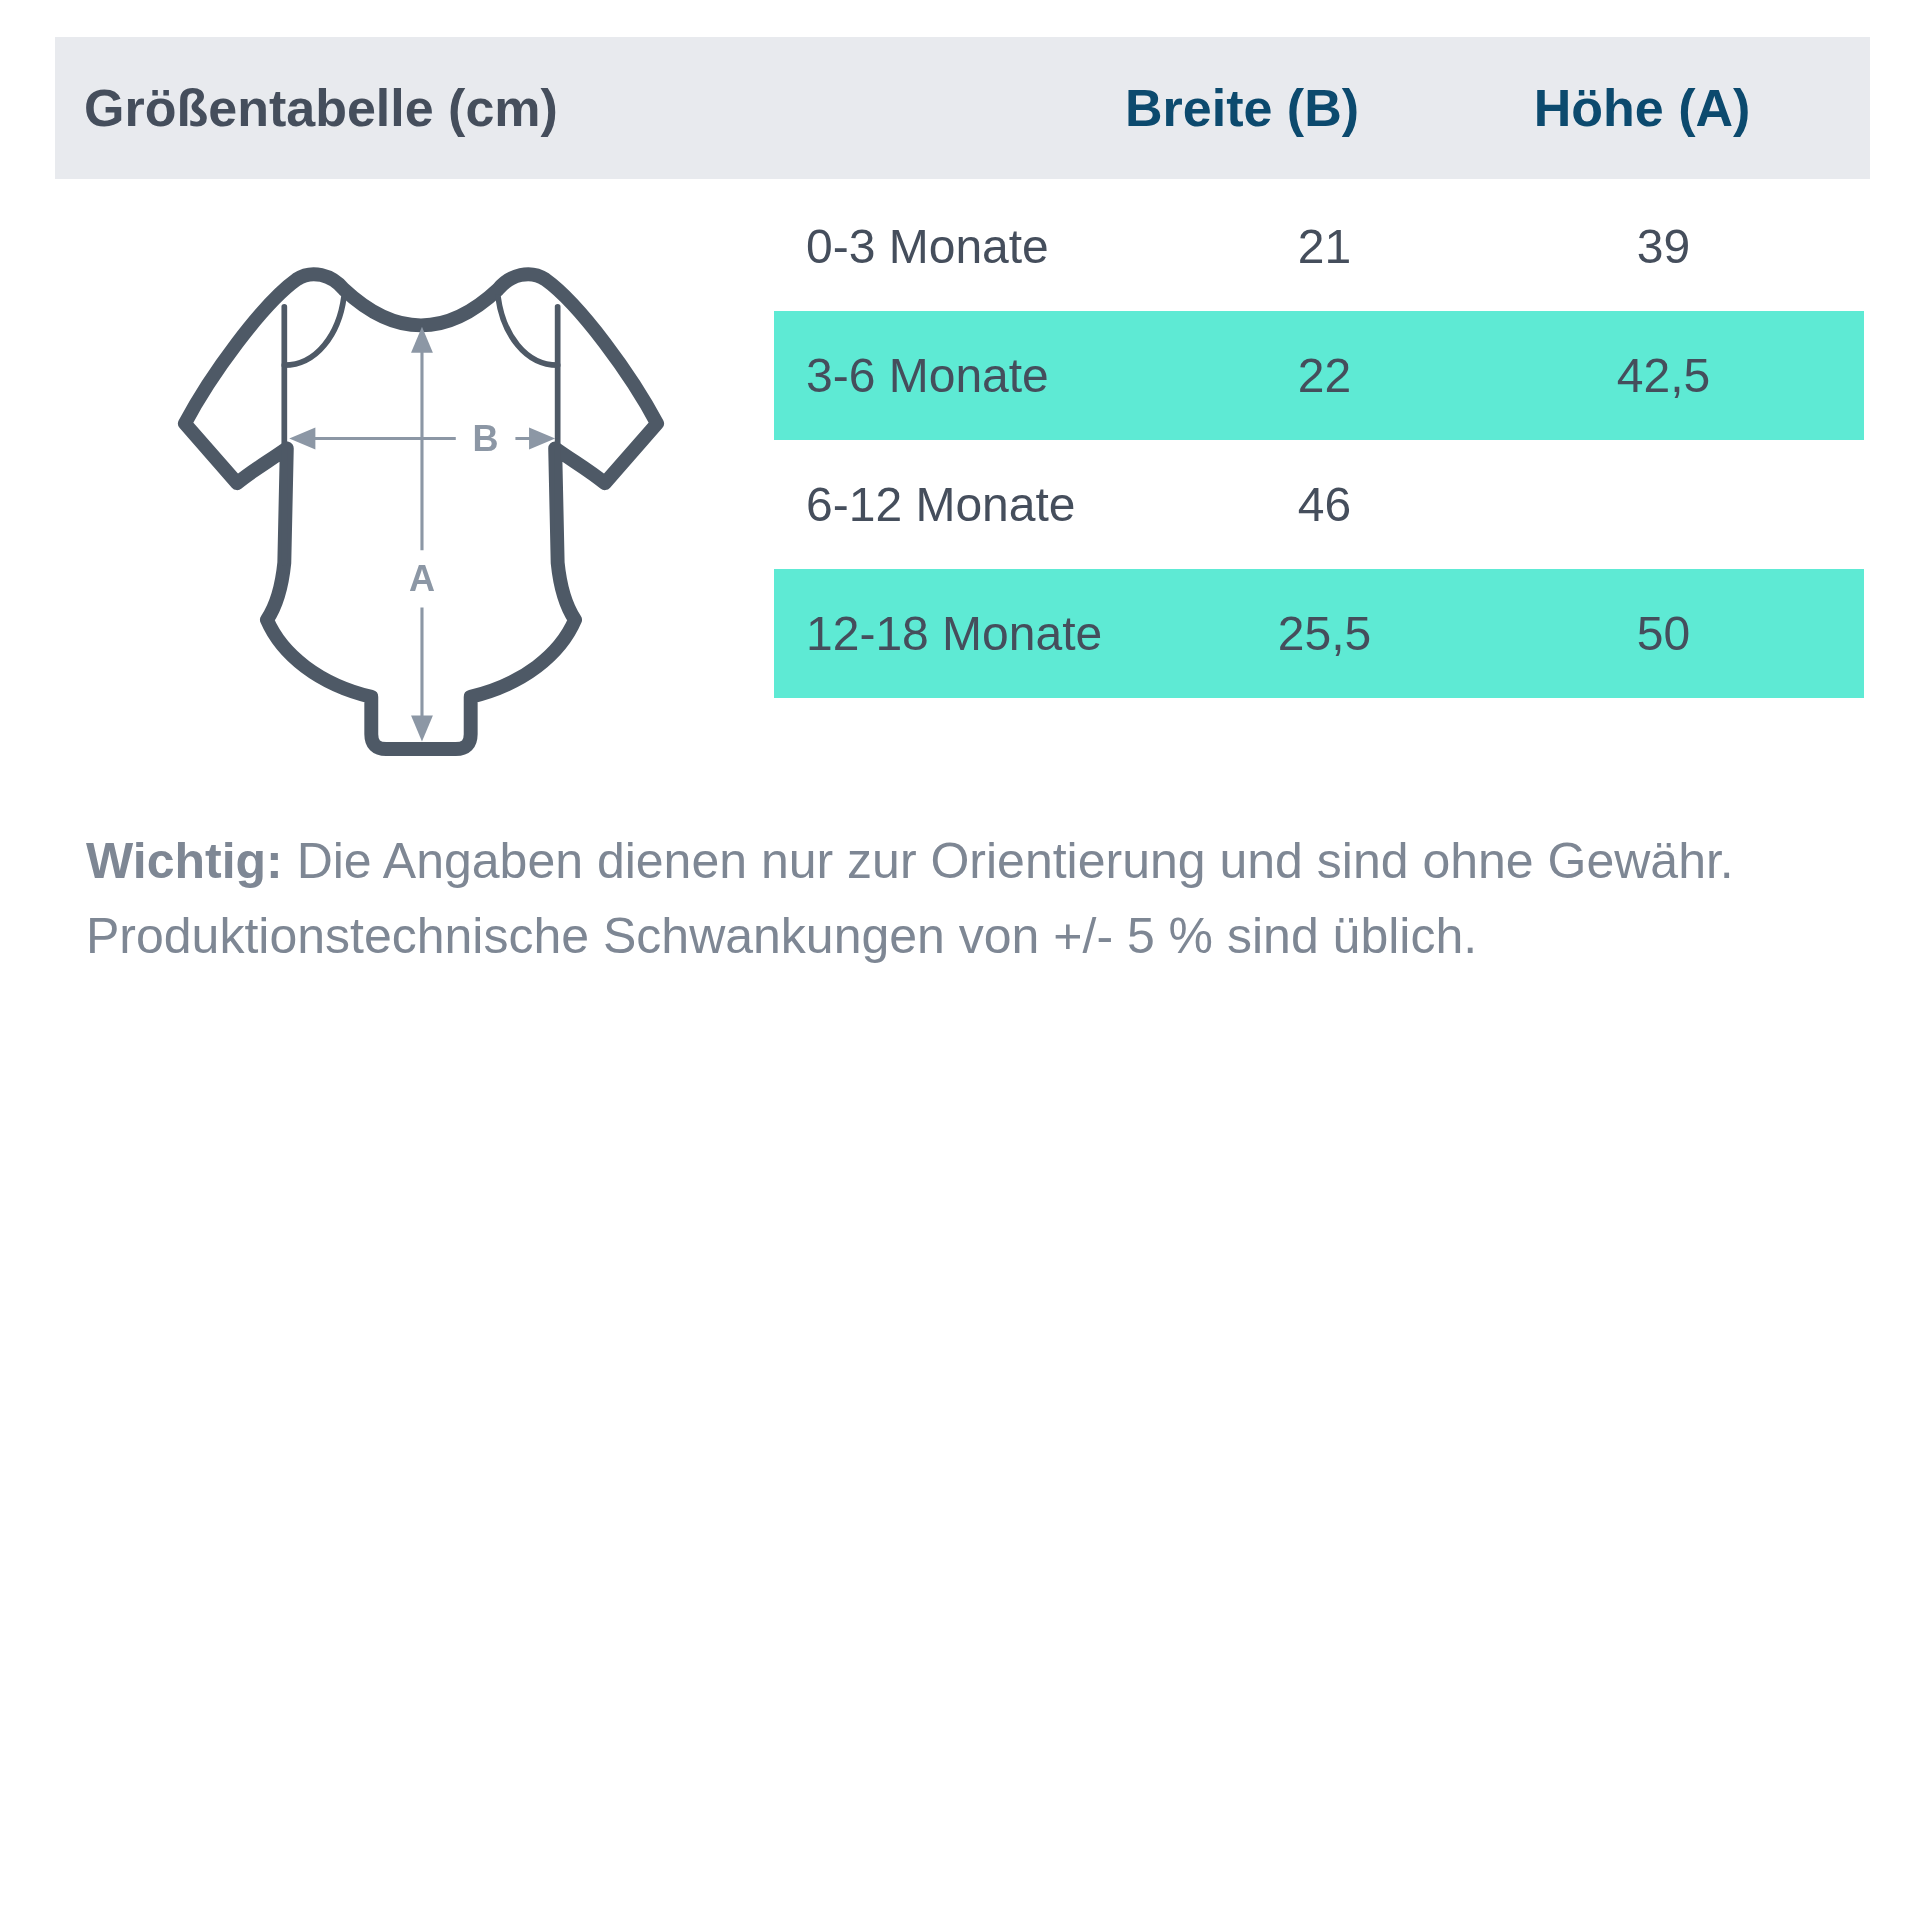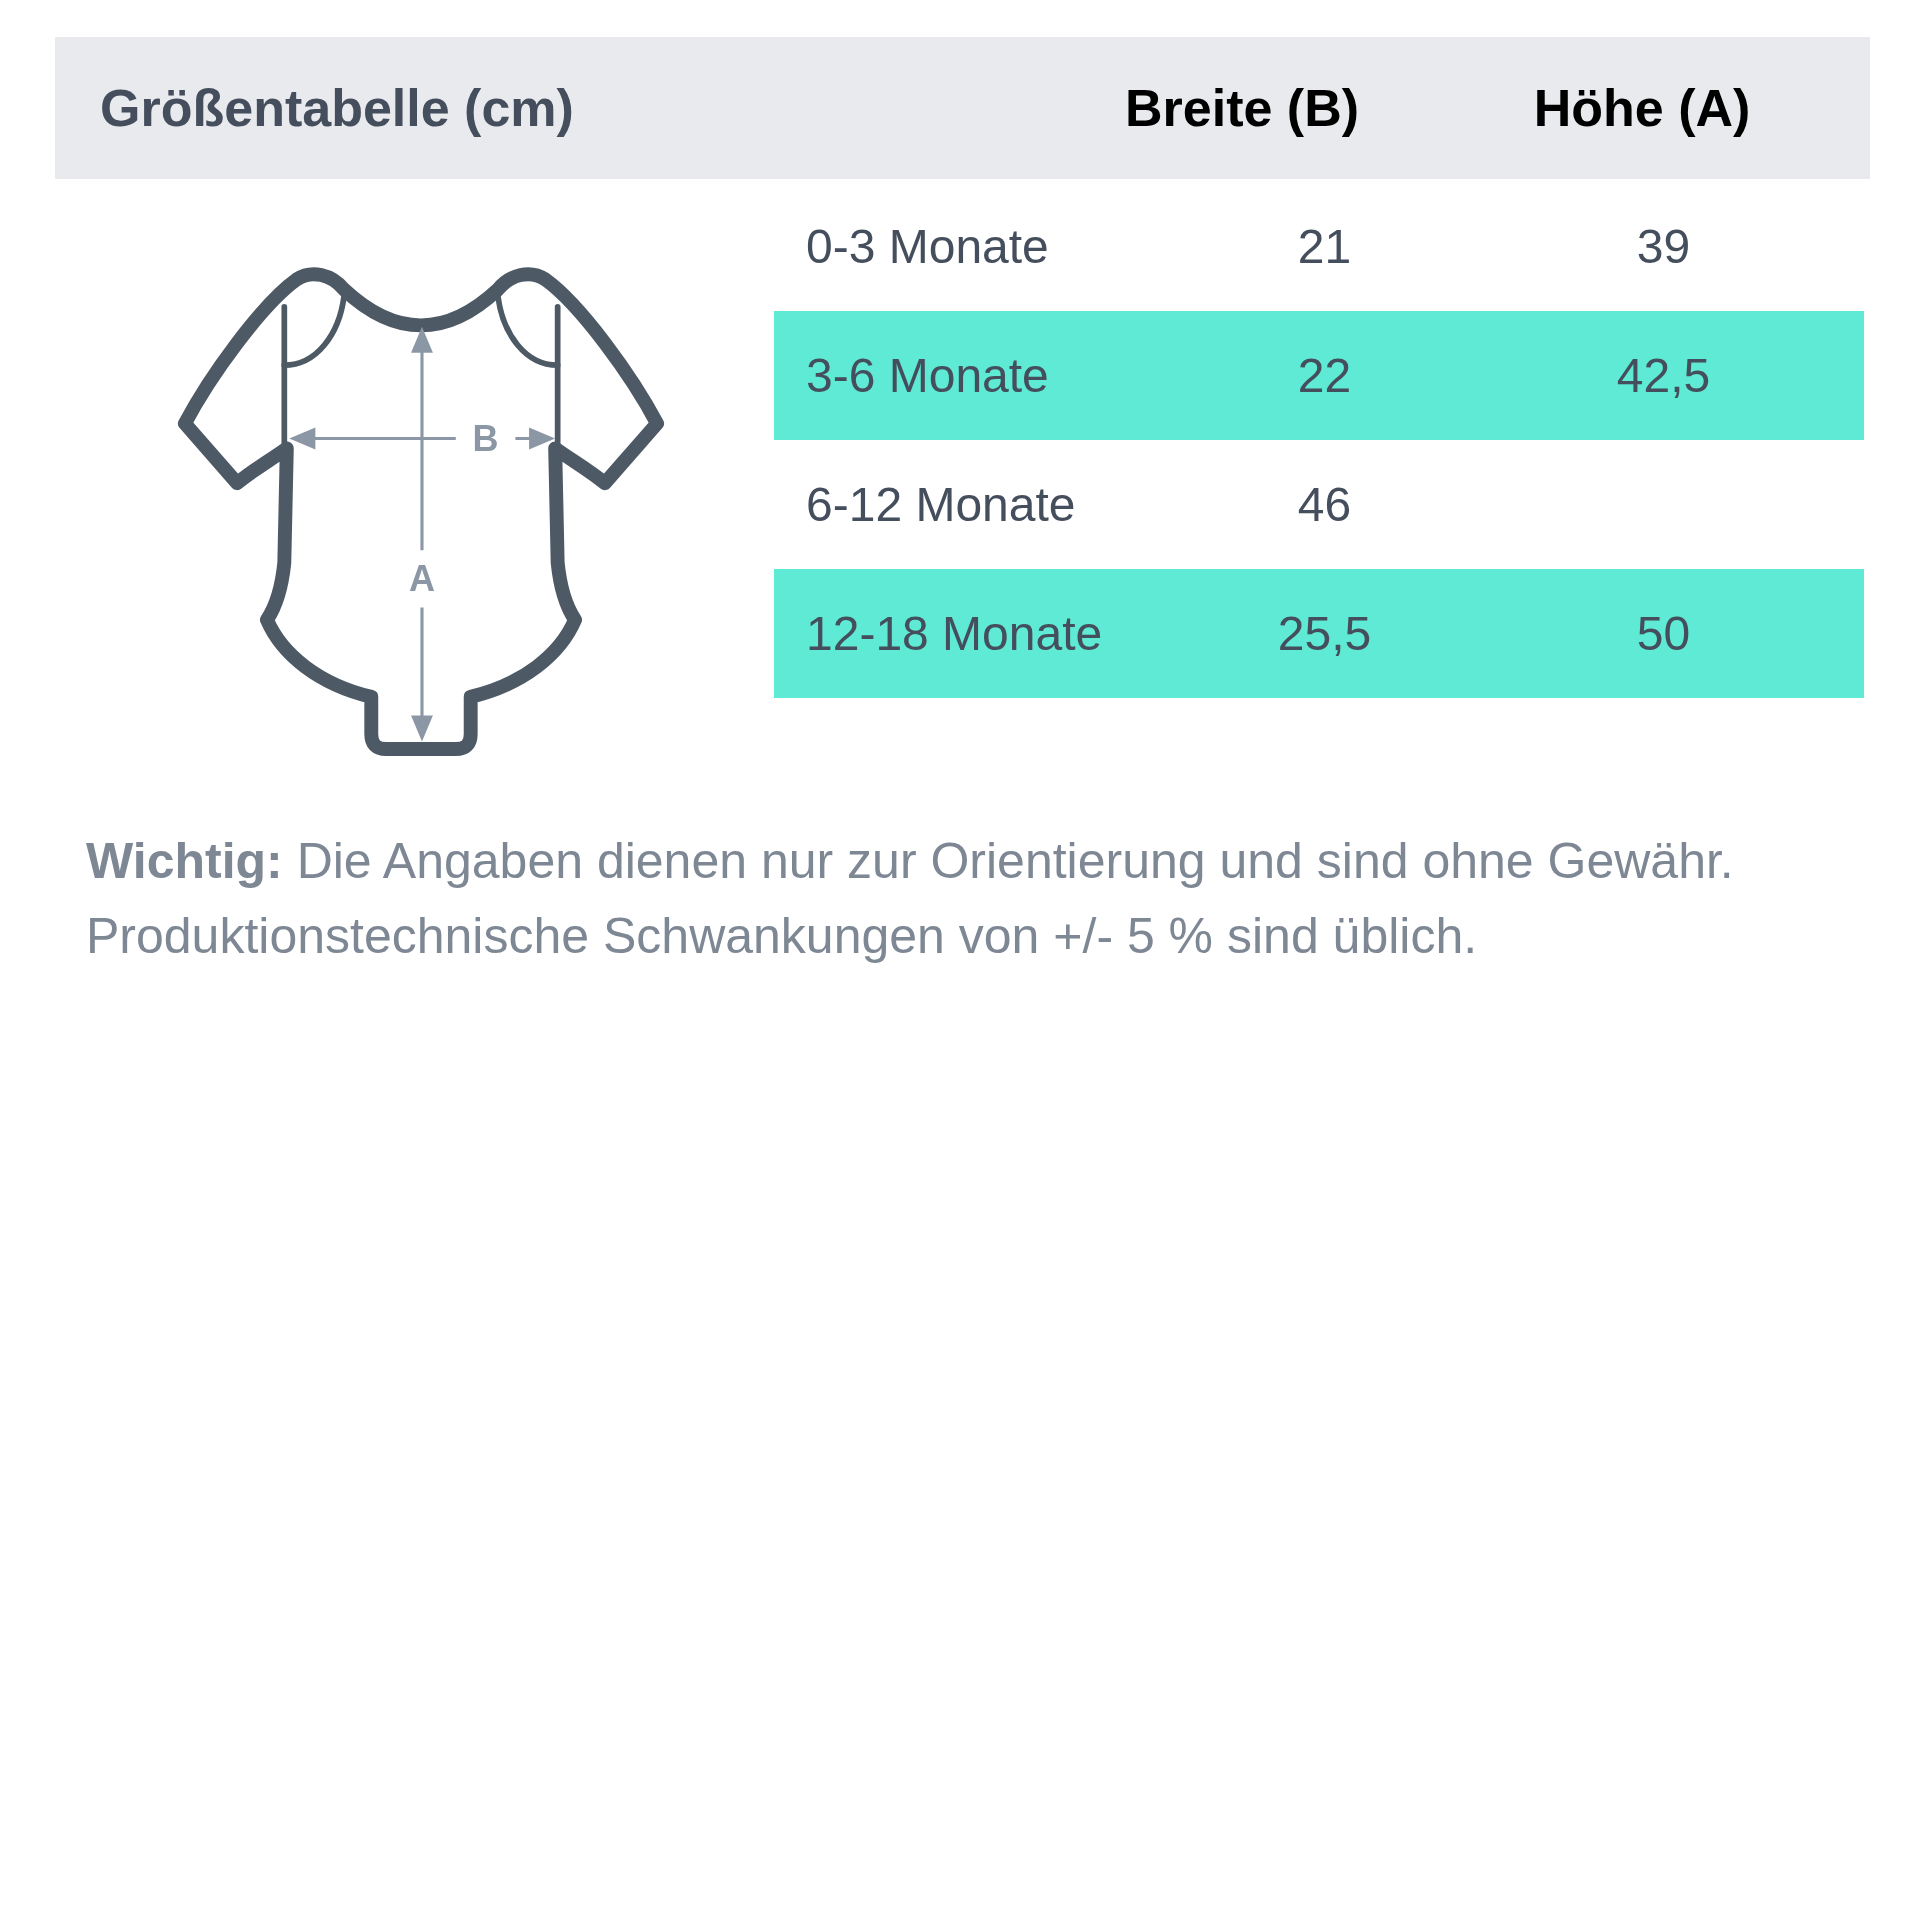--- a/index.html
+++ b/index.html
@@ -13,33 +13,33 @@
 
   
   .header-bar {
     position: absolute;
     left: 55px; top: 37px;
     width: 1815px; height: 142px;
     background: #e8eaee;
   }
   .header-title {
     position: absolute;
-    left: 45px; top: 0; height: 100%;
+    left: 29px; top: 0; height: 100%;
     display: flex; align-items: center;
     font-size: 52px; font-weight: bold;
     color: #454e5c;
     white-space: nowrap;
   }
   .col-head {
     position: absolute;
     top: 0; height: 100%;
     display: flex; align-items: center;
     transform: translateX(-50%);
     font-size: 52px; font-weight: bold;
-    color: #000000;
+    color: #0c4a6e;
     white-space: nowrap;
   }
   .col-head.breite { left: 1187px; }
   .col-head.hoehe  { left: 1587px; }
 
   
   .size-table {
     position: absolute;
     left: 774px; top: 182px;
     width: 1090px;

